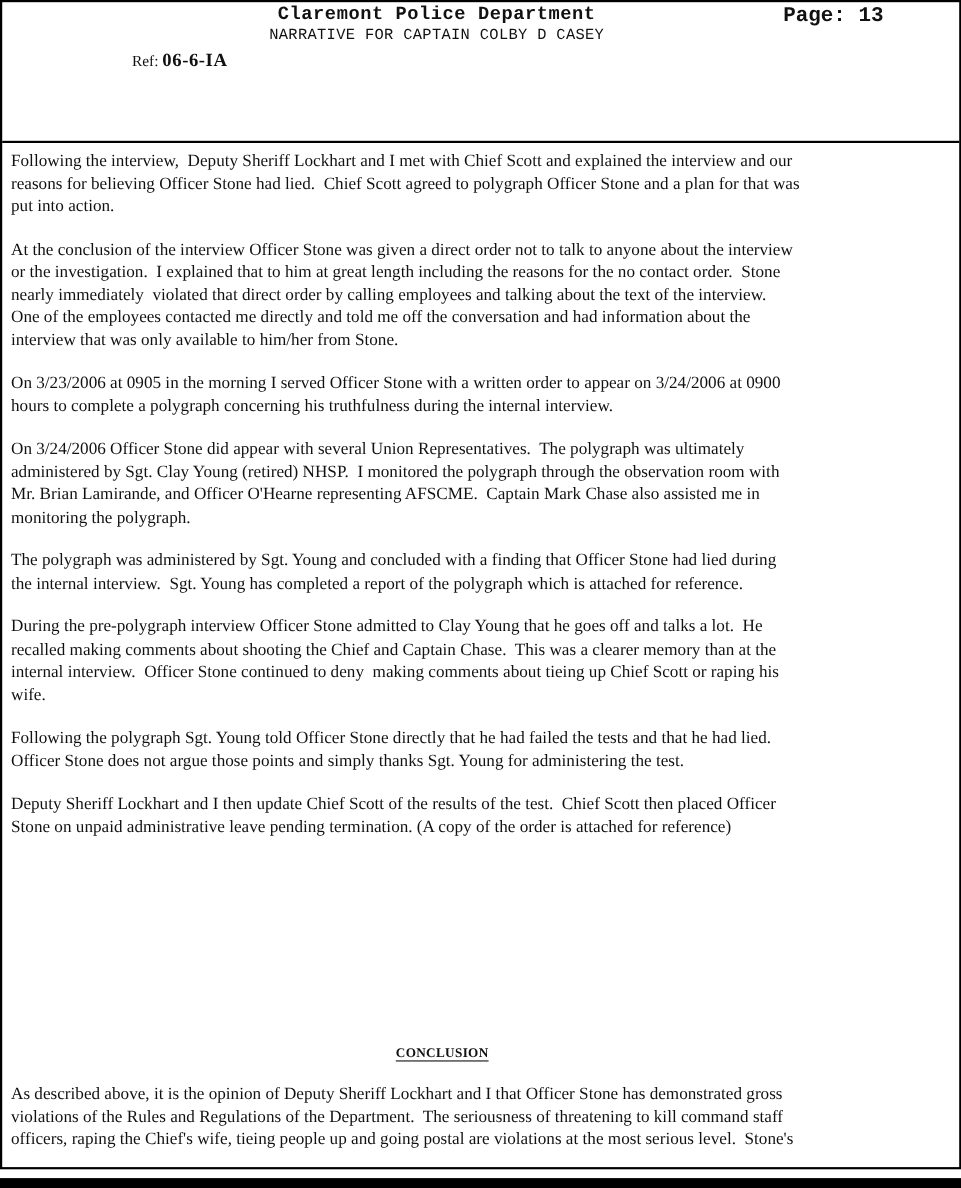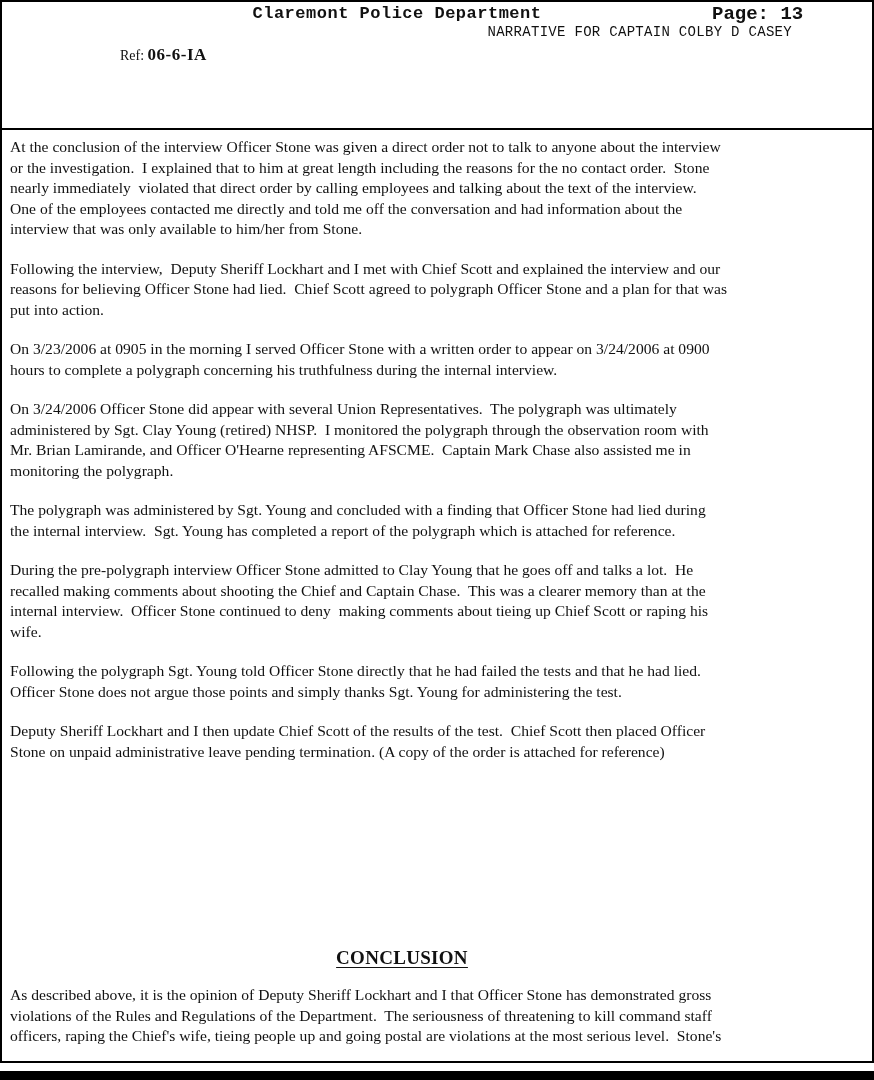--- a/index.html
+++ b/index.html
@@ -46,21 +46,21 @@
     position: absolute;
     top: 3px;
     left: 710px;
     font-weight: bold;
     font-size: 19px;
     line-height: 19px;
     white-space: pre;
   }
   .subtitle {
     width: 790px;
-    text-align: right;
+    text-align: center;
     font-size: 14px;
     line-height: 17px;
     letter-spacing: 0.3px;
     white-space: pre;
   }
   .ref-line {
     margin: 5px 0 0 118px;
     font-size: 14px;
     line-height: 18px;
     font-family: Liberation Serif, serif;
@@ -77,21 +77,21 @@
     margin: 0 0 19px 0;
     font-size: 15.6px;
     line-height: 20.5px;
     white-space: pre-wrap;
   }
   .conclusion-heading {
     margin-top: 185px;
     width: 800px;
     text-align: center;
     font-weight: bold;
-    font-size: 19px;
+    font-size: 12px;
     line-height: 21px;
     letter-spacing: 0.3px;
     text-decoration: underline;
     text-underline-offset: 3px;
   }
   .conclusion-body {
     padding: 17px 29px 0 8px;
   }
   .conclusion-body .para {
     margin-bottom: 0;
@@ -111,28 +111,28 @@
 <div class="page">
 
   <div class="header">
     <div class="dept-title">Claremont Police Department</div>
     <div class="page-number">Page: 13</div>
     <div class="subtitle">NARRATIVE FOR CAPTAIN COLBY D CASEY</div>
     <div class="ref-line"><span class="ref-label">Ref:</span> <span class="ref-value">06-6-IA</span></div>
   </div>
 
   <div class="body-text">
+      <p class="para">Following the interview,  Deputy Sheriff Lockhart and I met with Chief Scott and explained the interview and our
+reasons for believing Officer Stone had lied.  Chief Scott agreed to polygraph Officer Stone and a plan for that was
+put into action.</p>
       <p class="para">At the conclusion of the interview Officer Stone was given a direct order not to talk to anyone about the interview
 or the investigation.  I explained that to him at great length including the reasons for the no contact order.  Stone
 nearly immediately  violated that direct order by calling employees and talking about the text of the interview.
 One of the employees contacted me directly and told me off the conversation and had information about the
 interview that was only available to him/her from Stone.</p>
-      <p class="para">Following the interview,  Deputy Sheriff Lockhart and I met with Chief Scott and explained the interview and our
-reasons for believing Officer Stone had lied.  Chief Scott agreed to polygraph Officer Stone and a plan for that was
-put into action.</p>
       <p class="para">On 3/23/2006 at 0905 in the morning I served Officer Stone with a written order to appear on 3/24/2006 at 0900
 hours to complete a polygraph concerning his truthfulness during the internal interview.</p>
       <p class="para">On 3/24/2006 Officer Stone did appear with several Union Representatives.  The polygraph was ultimately
 administered by Sgt. Clay Young (retired) NHSP.  I monitored the polygraph through the observation room with
 Mr. Brian Lamirande, and Officer O'Hearne representing AFSCME.  Captain Mark Chase also assisted me in
 monitoring the polygraph.</p>
       <p class="para">The polygraph was administered by Sgt. Young and concluded with a finding that Officer Stone had lied during
 the internal interview.  Sgt. Young has completed a report of the polygraph which is attached for reference.</p>
       <p class="para">During the pre-polygraph interview Officer Stone admitted to Clay Young that he goes off and talks a lot.  He
 recalled making comments about shooting the Chief and Captain Chase.  This was a clearer memory than at the

